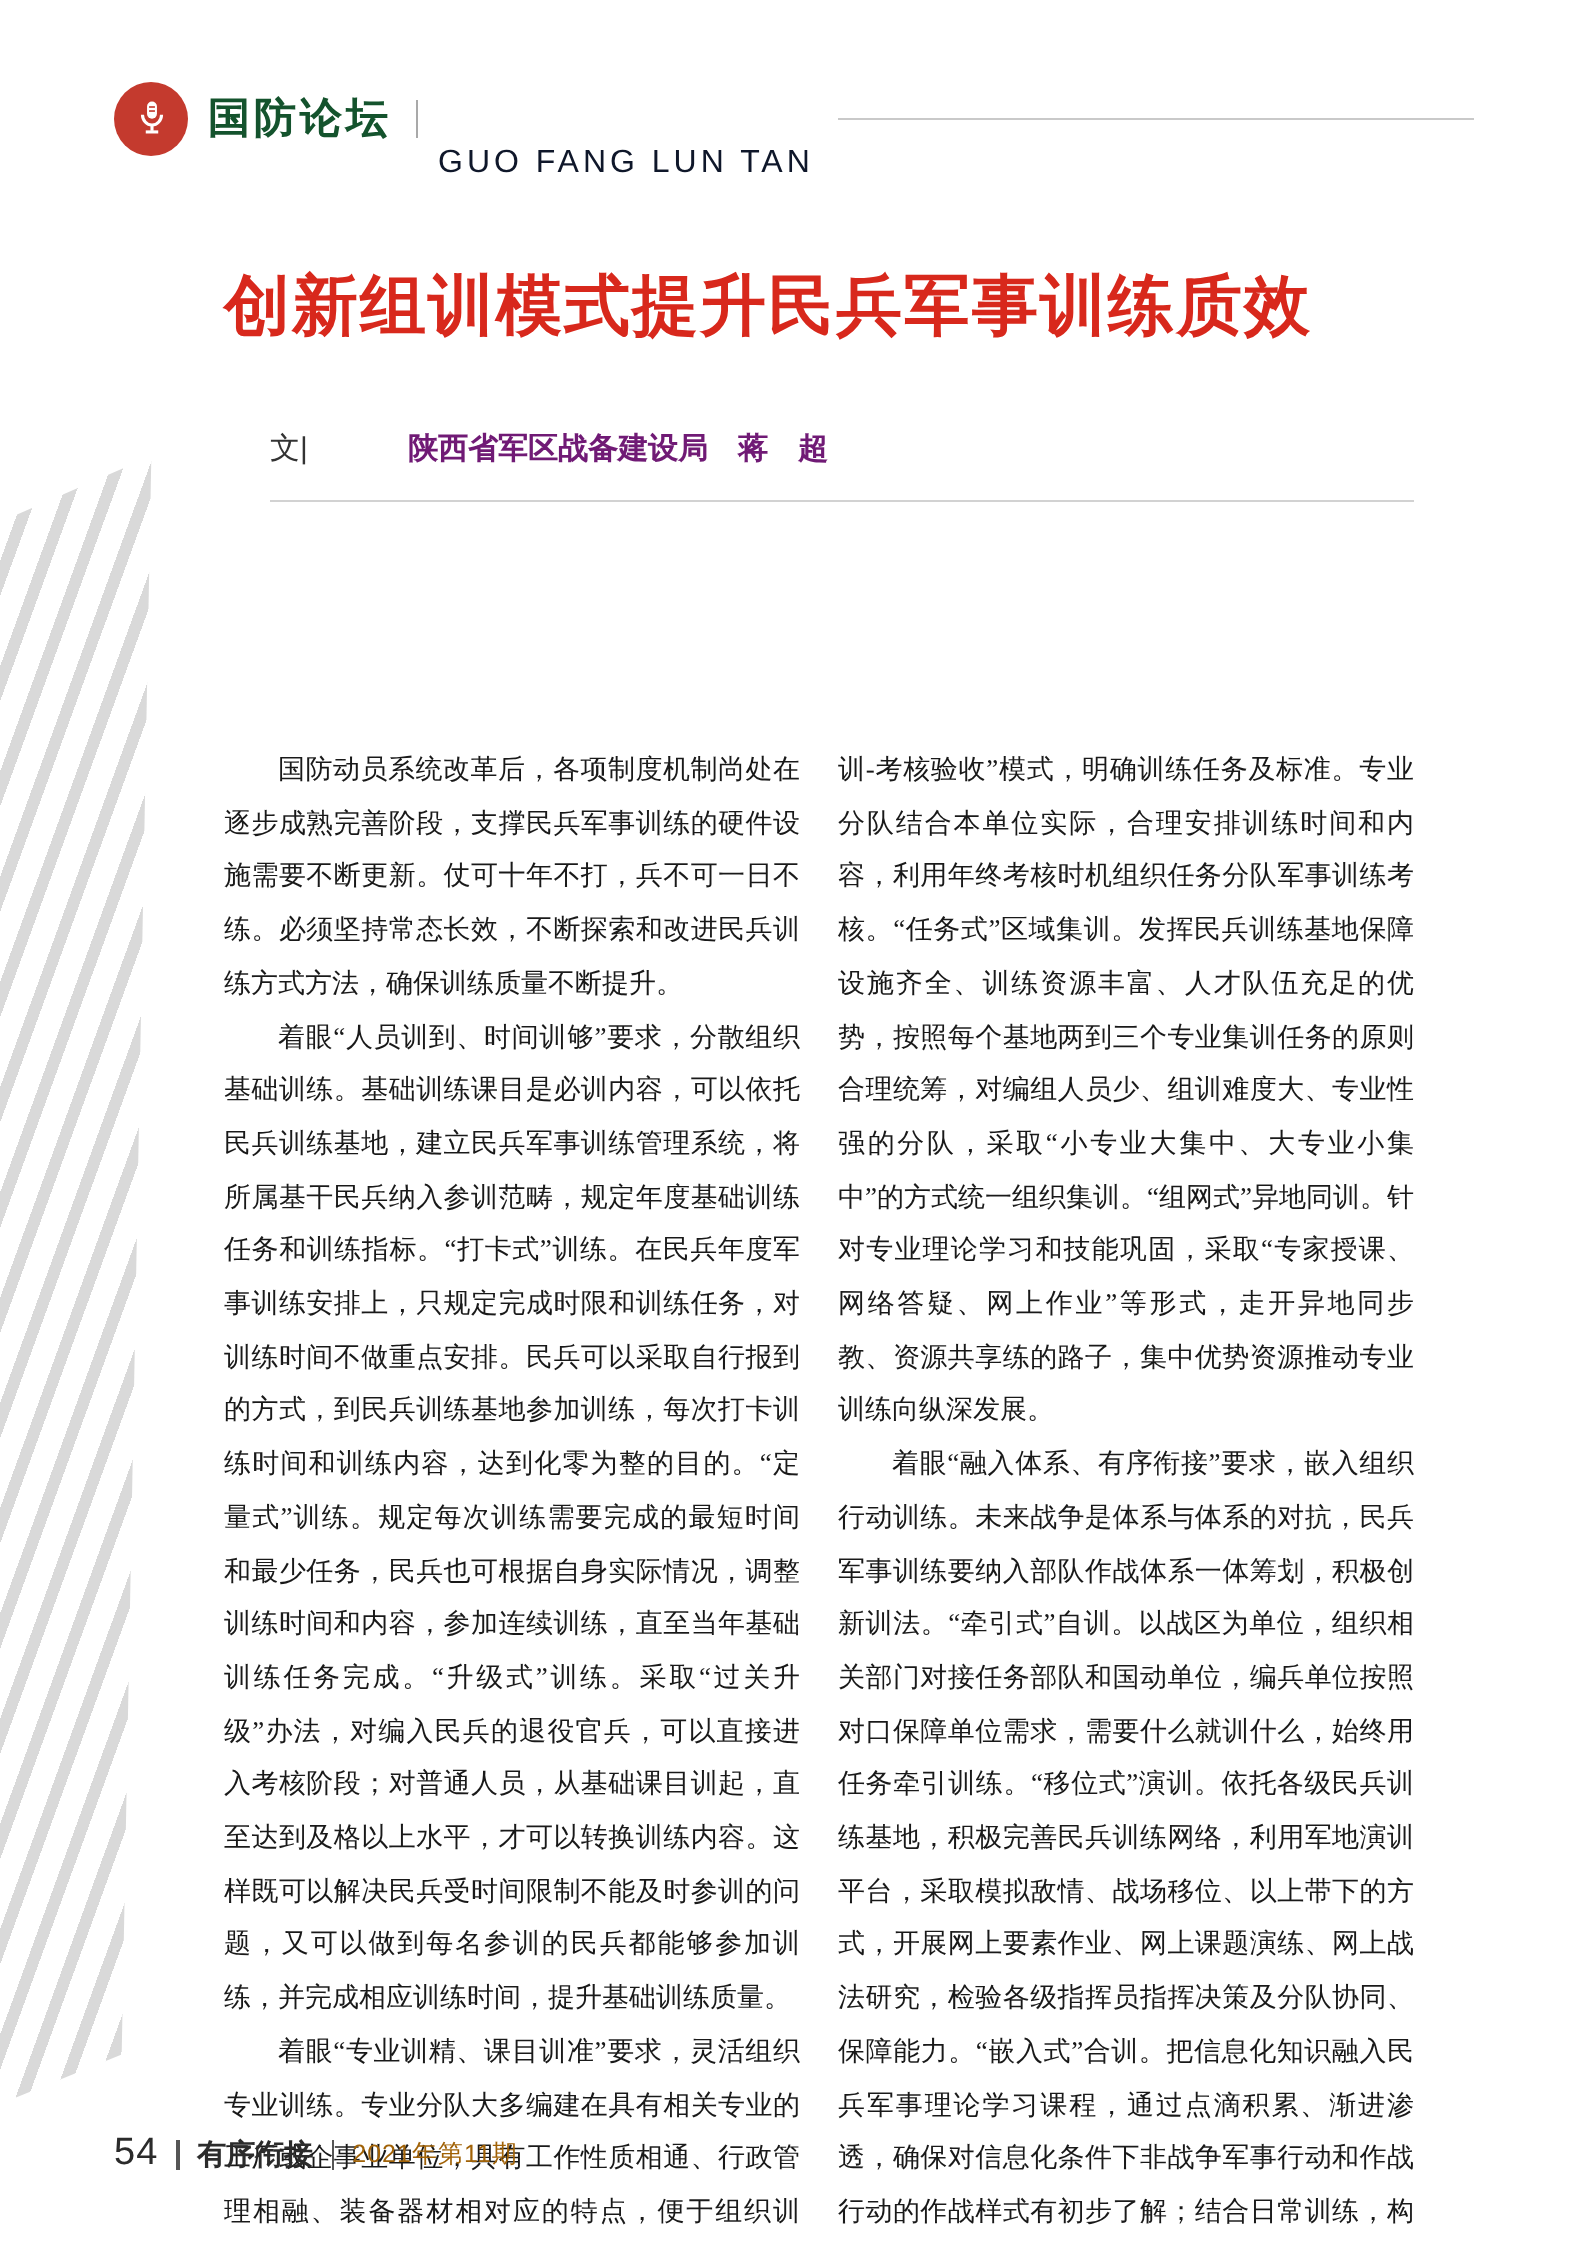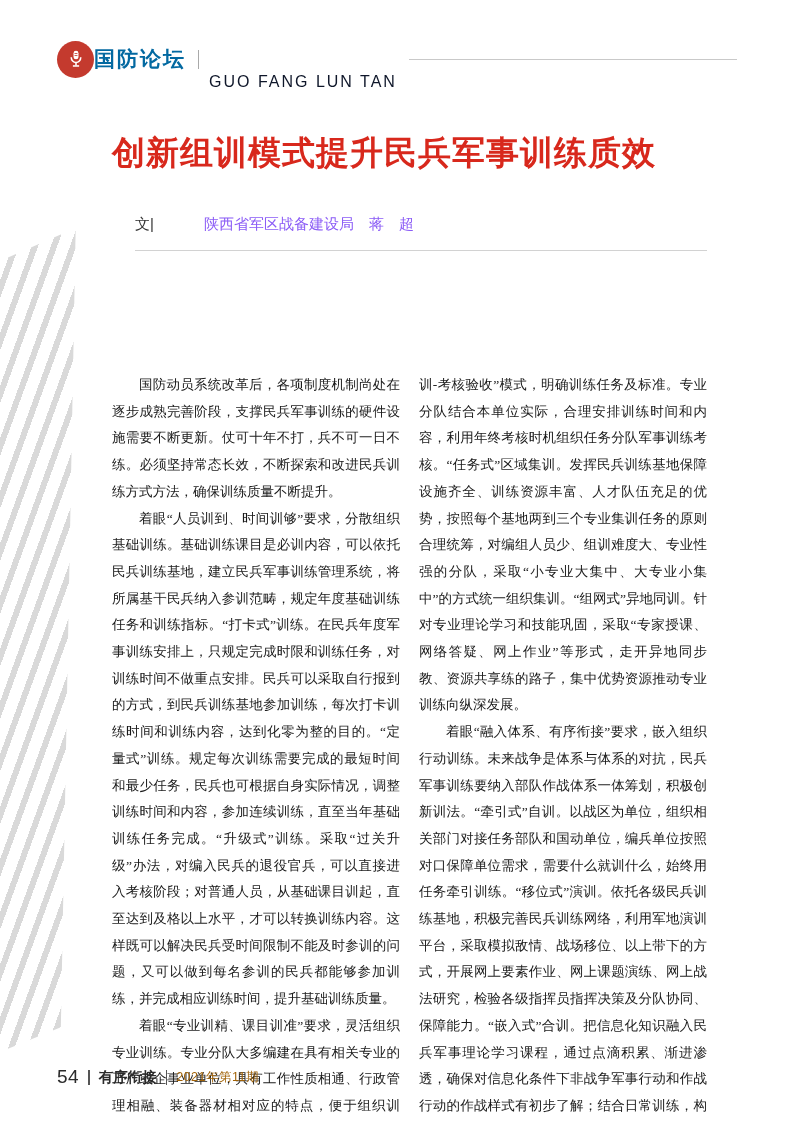--- a/index.html
+++ b/index.html
@@ -16,21 +16,21 @@
   
   .header{
     position:absolute;left:57px;top:40px;right:57px;height:38px;
     display:flex;align-items:center;
   }
   .logo-circle{
     width:37px;height:37px;border-radius:50%;background:#c43a2e;
     display:flex;align-items:center;justify-content:center;flex:0 0 auto;
   }
   .forum-name{
-    font-size:21px;font-weight:bold;color:#0369a1;
+    margin-left:10px;font-size:21px;font-weight:bold;color:#14532d;
     letter-spacing:2px;white-space:nowrap;
   }
   .header-sep{
     width:1px;height:19px;background:#a9a9a9;margin:0 10px 0 12px;flex:0 0 auto;
   }
   .forum-pinyin{
     font-size:16px;color:#0f172a;letter-spacing:2px;white-space:nowrap;margin-top:46px;
   }
   .header-rule{
     flex:1;height:0;border-top:1px solid #c9c9c9;margin-left:12px;
@@ -40,21 +40,21 @@
     position:absolute;left:112px;width:595px;top:131px;
     text-align:left;font-family:"Liberation Serif",serif;
     font-size:33px;font-weight:bold;color:#d8281c;letter-spacing:1px;
     white-space:nowrap;
   }
   .byline{
     position:absolute;left:135px;top:215px;font-size:15px;color:#222;
     font-family:"Liberation Sans",sans-serif;
   }
   .byline .prefix{font-weight:normal;color:#333;}
-  .byline .author{font-weight:normal;margin-left:6px;color:#8b5cf6;padding-left:40px;}
+  .byline .author{font-weight:bold;margin-left:6px;color:#701a75;padding-left:40px;}
   .byline-rule{
     position:absolute;left:135px;top:250px;width:572px;height:0;
     border-top:1px solid #d2d2d2;
   }
   
   .columns{
     position:absolute;left:112px;top:372px;width:595px;
     display:flex;gap:19px;
     font-family:"Liberation Serif",serif;font-size:13.5px;
     line-height:26.7px;color:#191919;

